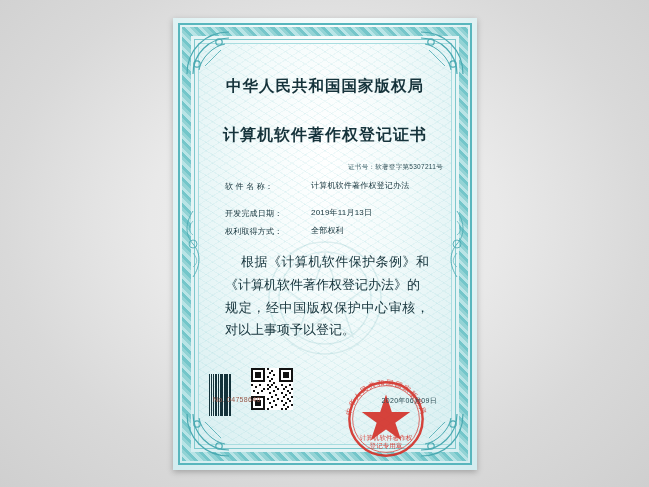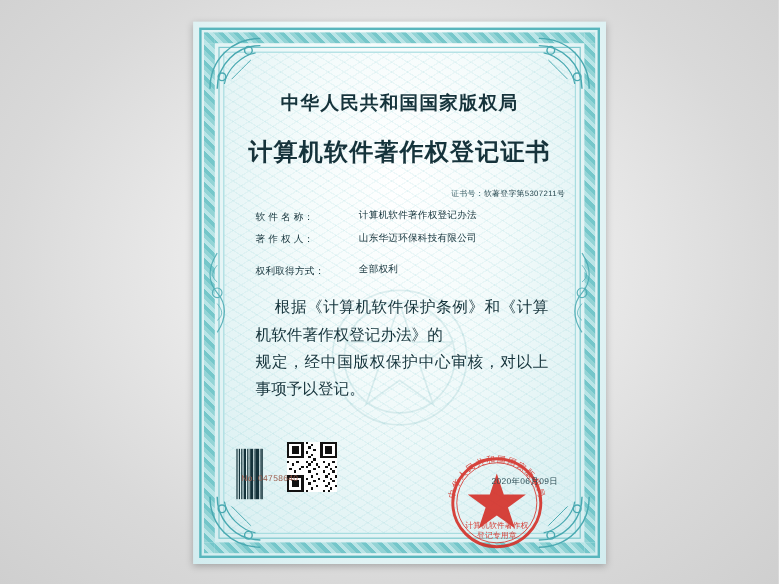--- a/index.html
+++ b/index.html
@@ -11,29 +11,28 @@
   }
   body {
     font-family: "Liberation Sans", sans-serif;
     background: radial-gradient(ellipse at 50% 45%, #f2f2f2 0%, #e9e9e9 38%, #d9d9d9 70%, #cfcfcf 100%);
     position: relative;
   }
 
   
   .certificate {
     position: absolute;
-    left: 161px;
+    left: 173px;
     top: 18px;
     width: 304px;
     height: 452px;
     background:
       radial-gradient(ellipse at 50% 30%, #ffffff 0%, #f4fbfb 35%, #e4f4f5 65%, #d2ecef 100%);
     box-shadow: 0 2px 6px rgba(0,0,0,0.25);
     overflow: hidden;
-    padding-left: 40px;
   }
 
   
   .border-outer {
     position: absolute;
     left: 5px; top: 5px; right: 5px; bottom: 5px;
     border: 2px solid #58b6bd;
     box-sizing: border-box;
   }
   .border-mid {
@@ -111,25 +110,25 @@
     font-family: "DejaVu Serif", "Liberation Serif", serif;
     font-size: 15.5px;
     font-weight: bold;
     color: #16333b;
     letter-spacing: 1px;
     margin-top: 26px;
   }
   .title2 {
     text-align: center;
     font-family: "DejaVu Serif", "Liberation Serif", serif;
-    font-size: 20px;
+    font-size: 16px;
     font-weight: bold;
     color: #16333b;
     letter-spacing: 1px;
-    margin-top: 16px;
+    margin-top: 28px;
   }
 
   .cert-no {
     text-align: right;
     font-size: 6.5px;
     color: #2a4a52;
     margin-top: 17px;
     padding-right: 4px;
     letter-spacing: .3px;
   }
@@ -310,27 +309,27 @@
       <span class="label">证书号：</span><span>软著登字第5307211号</span>
     </div>
 
     <div class="fields">
 
       <div class="field-row">
         <div class="field-label">软 件 名 称：</div>
         <div class="field-value">计算机软件著作权登记办法</div>
       </div>
 
+
+      <div class="gap-block"></div>
+
       <div class="field-row">
-        <div class="field-label">著 作 权 人：</div>
-        <div class="field-value">山东华迈环保科技有限公司</div>
+        <div class="field-label">开发完成日期：</div>
+        <div class="field-value">2019年11月13日</div>
       </div>
-
-      <div class="gap-block"></div>
-
 
 
       <div class="field-row">
         <div class="field-label">权利取得方式：</div>
         <div class="field-value">全部权利</div>
       </div>
 
 
 
     </div>

